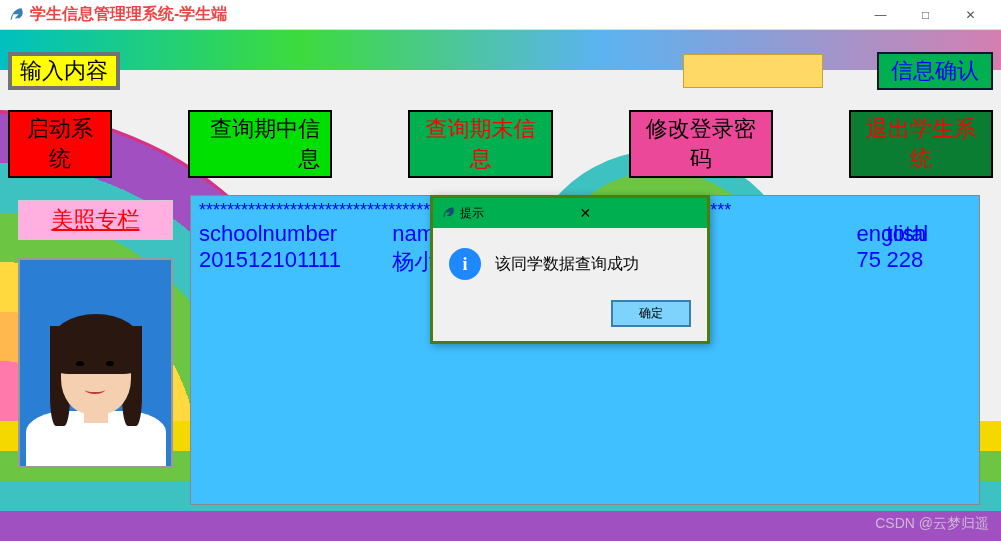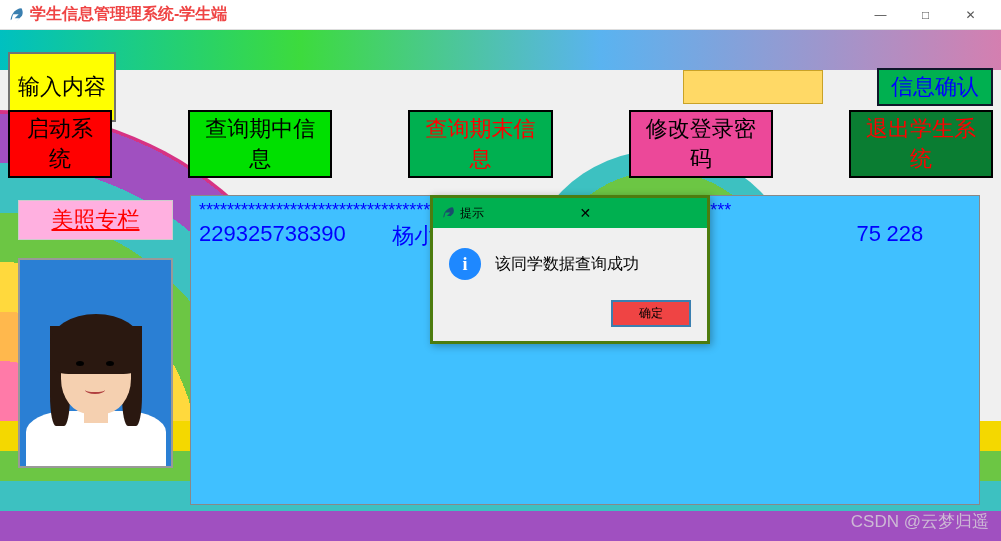--- a/index.html
+++ b/index.html
@@ -18,28 +18,28 @@
     .st1 { top: 0; background: linear-gradient(90deg,#00c0c0,#3ddb3d 30%,#5ab3f0 60%,#d47fb0 100%); height: 40px; }
     .bottom-stripes { position: absolute; bottom: 0; left: 0; right: 0; height: 120px; display: flex; flex-direction: column; }
     .bs { flex:1; }
     .bs1 { background:#f4d800; } .bs2{background:#6cc644;} .bs3{background:#3dc1c1;} .bs4{background:#a050c0;} 
     .left-arc{position:absolute;left:-350px;top:80px;width:700px;height:700px;border-radius:50%;
       background:radial-gradient(circle,#ff7aa8 0 20%,#ffb84d 20% 30%,#ffd93d 30% 40%,#6cc644 40% 50%,#3dc1c1 50% 60%,#a050c0 60% 70%,#d63384 70% 100%);}
     .right-blob{position:absolute;right:200px;top:120px;width:280px;height:280px;border-radius:50%;
       background:radial-gradient(circle,#ff8a00 0 30%,#ffd93d 30% 45%,#6cc644 45% 60%,#3dc1c1 60% 80%,#a050c0 80% 100%);}
     
     .top-row { position: absolute; top: 22px; left: 8px; right: 8px; display: flex; align-items: center; }
-    .input-label { background: #ffff00; border: 2px solid #737373; padding: 18px 8px; font-size: 22px; font-weight: 500; }
+    .input-label { background: #ffff00; border: 4px solid #737373; padding: 0 8px; font-size: 22px; font-weight: 500; }
     .search-box { width: 140px; height: 34px; background: #ffd966; border: 1px solid #c9a227; margin-left: auto; margin-right: 170px; }
     .confirm-btn { position: absolute; right: 0; background: #00b050; border: 2px solid #0f172a; color: #0000ff; font-size: 22px; padding: 2px 12px; font-weight: 500; cursor: pointer; }
     
     .btn-row { position: absolute; top: 80px; left: 8px; right: 8px; display: flex; gap: 76px; }
     .act-btn { border: 2px solid #000; font-size: 22px; padding: 2px 10px; font-weight: 500; cursor: pointer; }
     .btn-red { background: #ff0000; color: #000; }
-    .btn-green1 { background: #00e000; color: #000; }
+    .btn-green1 { background: #00e000; color: #000; text-align: right; }
     .btn-green2 { background: #00b050; color: #ff0000; }
     .btn-mag { background: #ec4899; color: #000; }
     .btn-dgreen { background: #0a7d32; color: #ff0000; }
     
     .photo-label { position: absolute; top: 170px; left: 18px; width: 155px; background: #ffb0e0; border: 1px solid #ccc; color: #ff0000; font-size: 22px; text-align: center; padding: 4px 0; text-decoration: underline; }
     
     .photo-frame { position: absolute; top: 228px; left: 18px; width: 155px; height: 210px; border: 2px solid #999; background: #2a7fd4; overflow: hidden; }
     .photo-frame .person { position: absolute; bottom: 0; left: 50%; transform: translateX(-50%); width: 150px; height: 150px; }
     .face { width: 70px; height: 88px; background: #f5d0b0; border-radius: 45% 45% 40% 40%; position: absolute; left: 40px; top: 10px; }
     .hair { width: 92px; height: 60px; background: #2a1810; border-radius: 50% 50% 20% 20%; position: absolute; left: 29px; top: -2px; }
@@ -59,23 +59,23 @@
     
     .dialog { position: absolute; top: 165px; left: 430px; width: 280px; background: #f0f0f0; border: 3px solid #4d7c0f; box-shadow: 2px 2px 8px rgba(0,0,0,0.3); }
     .dialog-title { height: 30px; background: #00b050; display: flex; align-items: center; padding: 0 8px; }
     .dialog-title .feather { width: 14px; height: 14px; margin-right: 5px; }
     .dialog-title span { font-size: 12px; flex: 1; }
     .dialog-title .close { font-size: 14px; cursor: pointer; }
     .dialog-body { padding: 20px 16px 10px; display: flex; align-items: center; gap: 14px; }
     .info-icon { width: 32px; height: 32px; border-radius: 50%; background: #1e88ff; color: #fff; display: flex; align-items: center; justify-content: center; font-size: 18px; font-weight: bold; font-family: serif; }
     .dialog-msg { font-size: 16px; font-family: Liberation Serif, serif; }
     .dialog-foot { padding: 10px 16px 14px; text-align: right; }
-    .ok-btn { padding: 3px 26px; font-size: 12px; border: 2px solid #3a7fb0; background: #ef4444; cursor: pointer; }
+    .ok-btn { padding: 3px 26px; font-size: 12px; border: 2px solid #3a7fb0; background: #7dd3fc; cursor: pointer; }
     
-    .watermark { position: absolute; bottom: 8px; right: 12px; color: rgba(220,220,220,0.75); font-size: 17px; font-family: sans-serif; }
+    .watermark { position: absolute; bottom: 8px; right: 12px; color: rgba(220,220,220,0.75); font-size: 14px; font-family: sans-serif; }
   </style>
 </head>
 <body>
 
 <div class="titlebar">
   <svg class="feather" viewBox="0 0 24 24">
       <path fill="#3a7fb0" d="M20 2c-4 0-10 3-13 8-2 3-3 7-3 10l2-2c0-2 1-5 2-7l8 0-6 6 7 0-5 5 9-9c2-3 1-9-1-11z"></path>
     </svg>
   <span class="title">学生信息管理理系统-学生端</span>
   <div class="win-btns">
@@ -124,21 +124,27 @@
         <div class="hair"></div>
       <div class="eye l"></div>
         <div class="eye r"></div>
         <div class="mouth"></div>
     </div>
   </div>
 
   <div class="data-panel">
     <div class="stars">****************************************************************************</div>
     <div class="data-row">
-      <div class="col c1">229325738390</div>
+      <div class="col c1">schoolnumber</div>
+      <div class="col c2">nam</div>
+      <div class="col c5">english</div>
+      <div class="col c6">total</div>
+    </div>
+    <div class="data-row">
+      <div class="col c1">201512101111</div>
       <div class="col c2">杨小</div>
       <div class="col c5">75</div>
       <div class="col c6">228</div>
     </div>
   </div>
 
   <div class="dialog">
     <div class="dialog-title">
       <svg class="feather" viewBox="0 0 24 24">
           <path fill="#1a4d6d" d="M20 2c-4 0-10 3-13 8-2 3-3 7-3 10l2-2c0-2 1-5 2-7l8 0-6 6 7 0-5 5 9-9c2-3 1-9-1-11z"></path>

